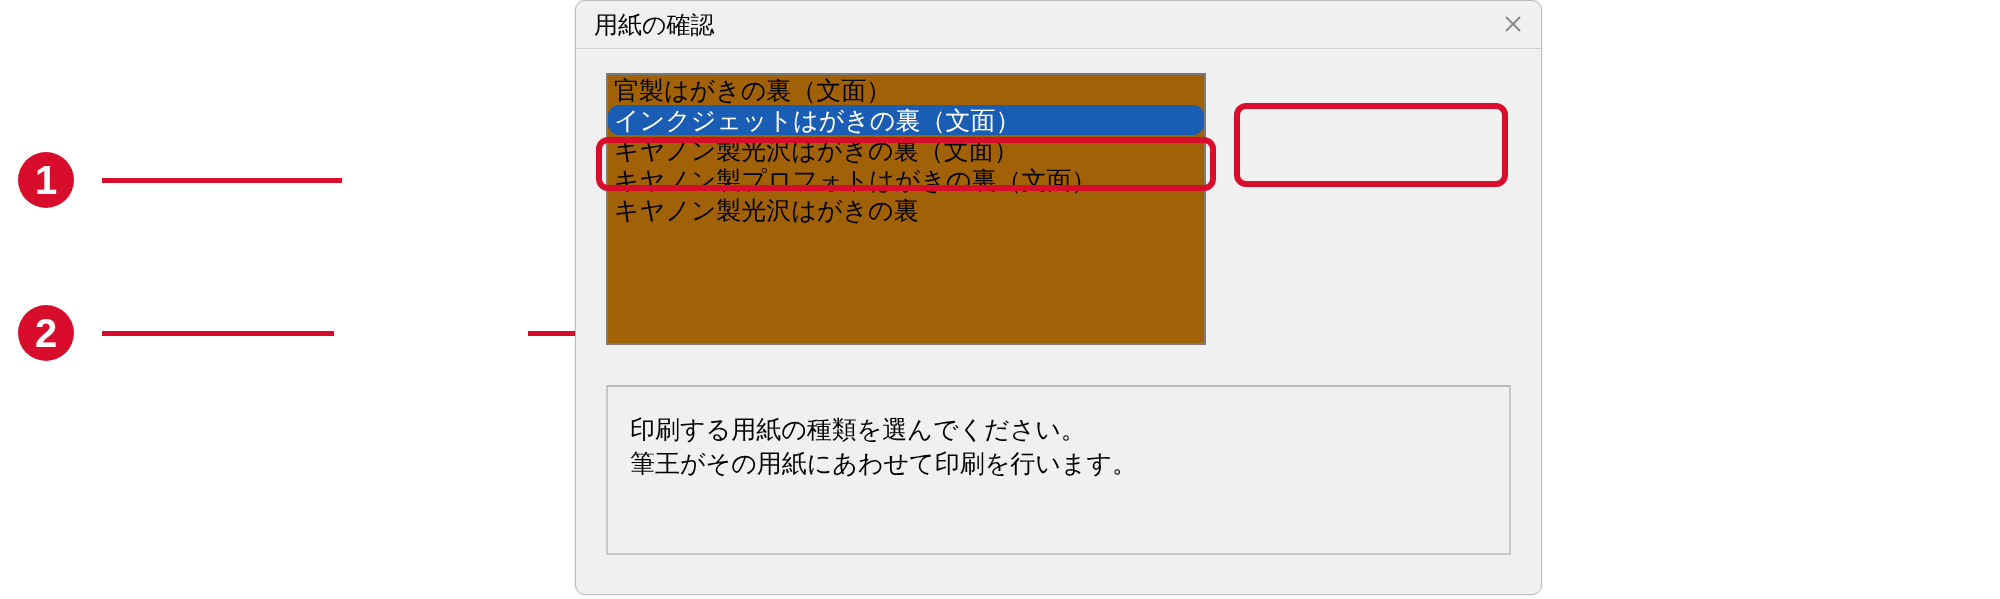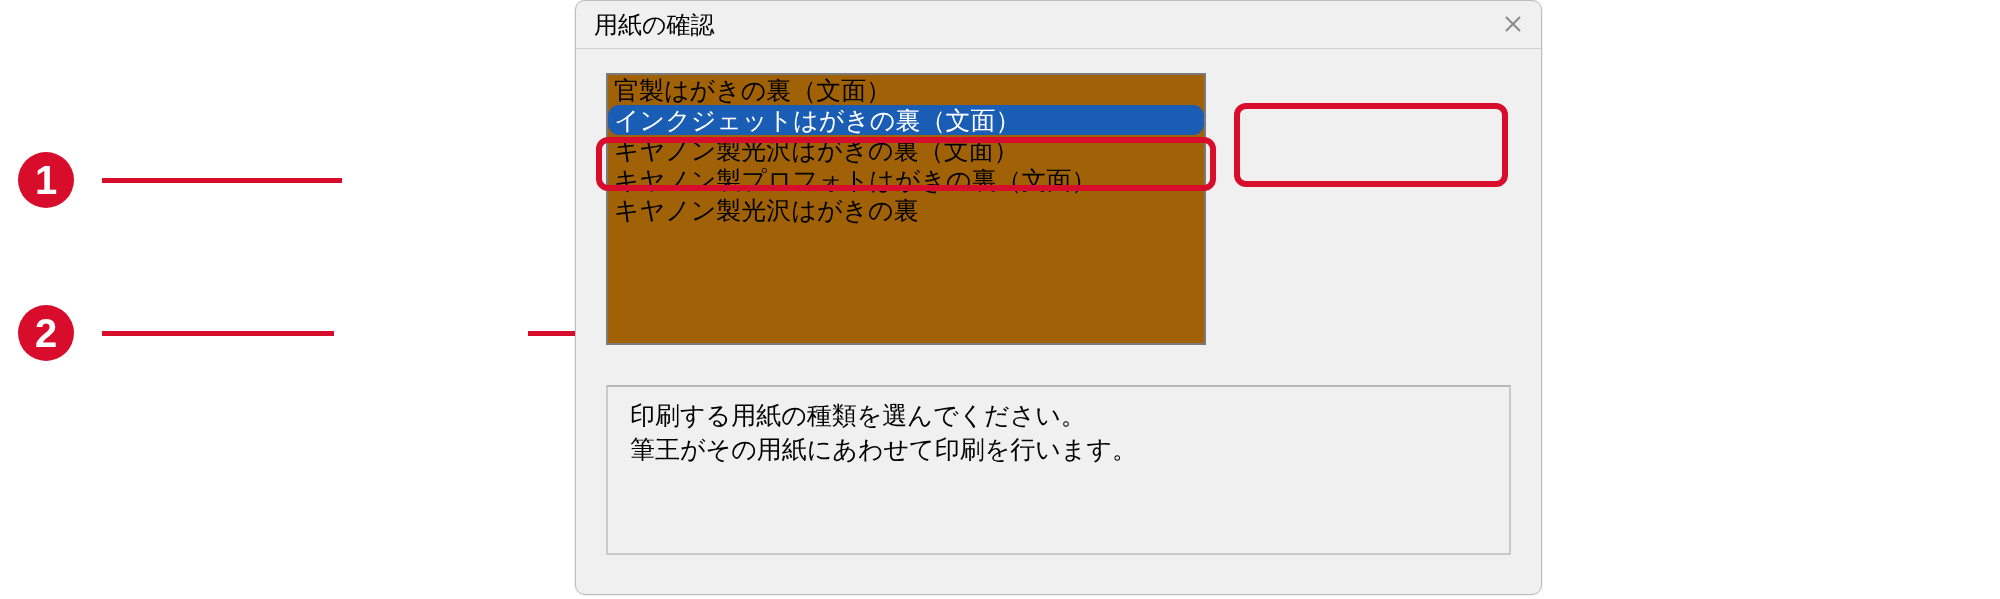--- a/index.html
+++ b/index.html
@@ -158,21 +158,21 @@
   
   .info-panel {
     position: absolute;
     left: 30px;
     top: 336px;
     right: 30px;
     height: 170px;
     background: #f0f0f0;
     border: 2px solid #c9c9c9;
     border-top-color: #b8b8b8;
-    padding: 12px 22px;
+    padding: 26px 22px;
     font-size: 25px;
     color: #000;
     line-height: 1.35;
   }
 
   
   .leader2a {
     position: absolute;
     left: 528px;
     top: 331px;

